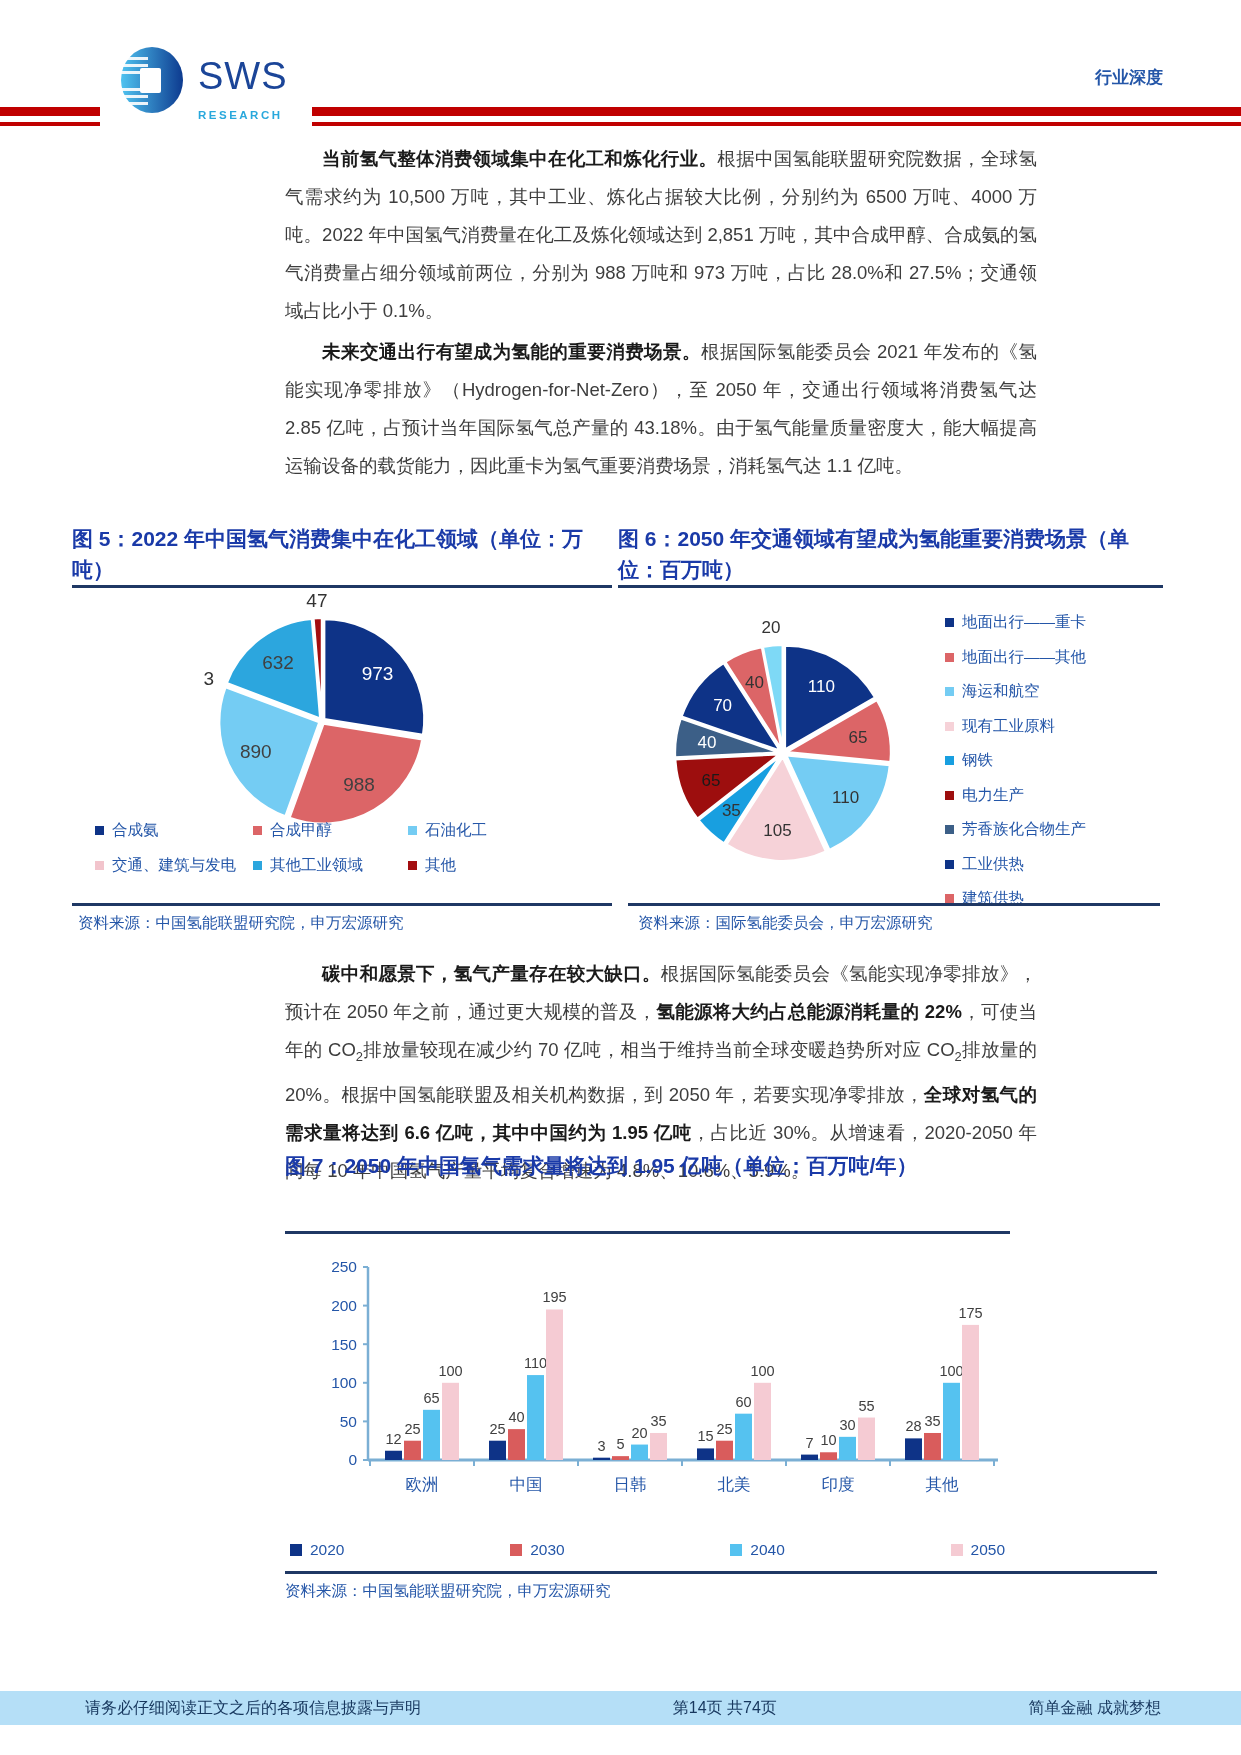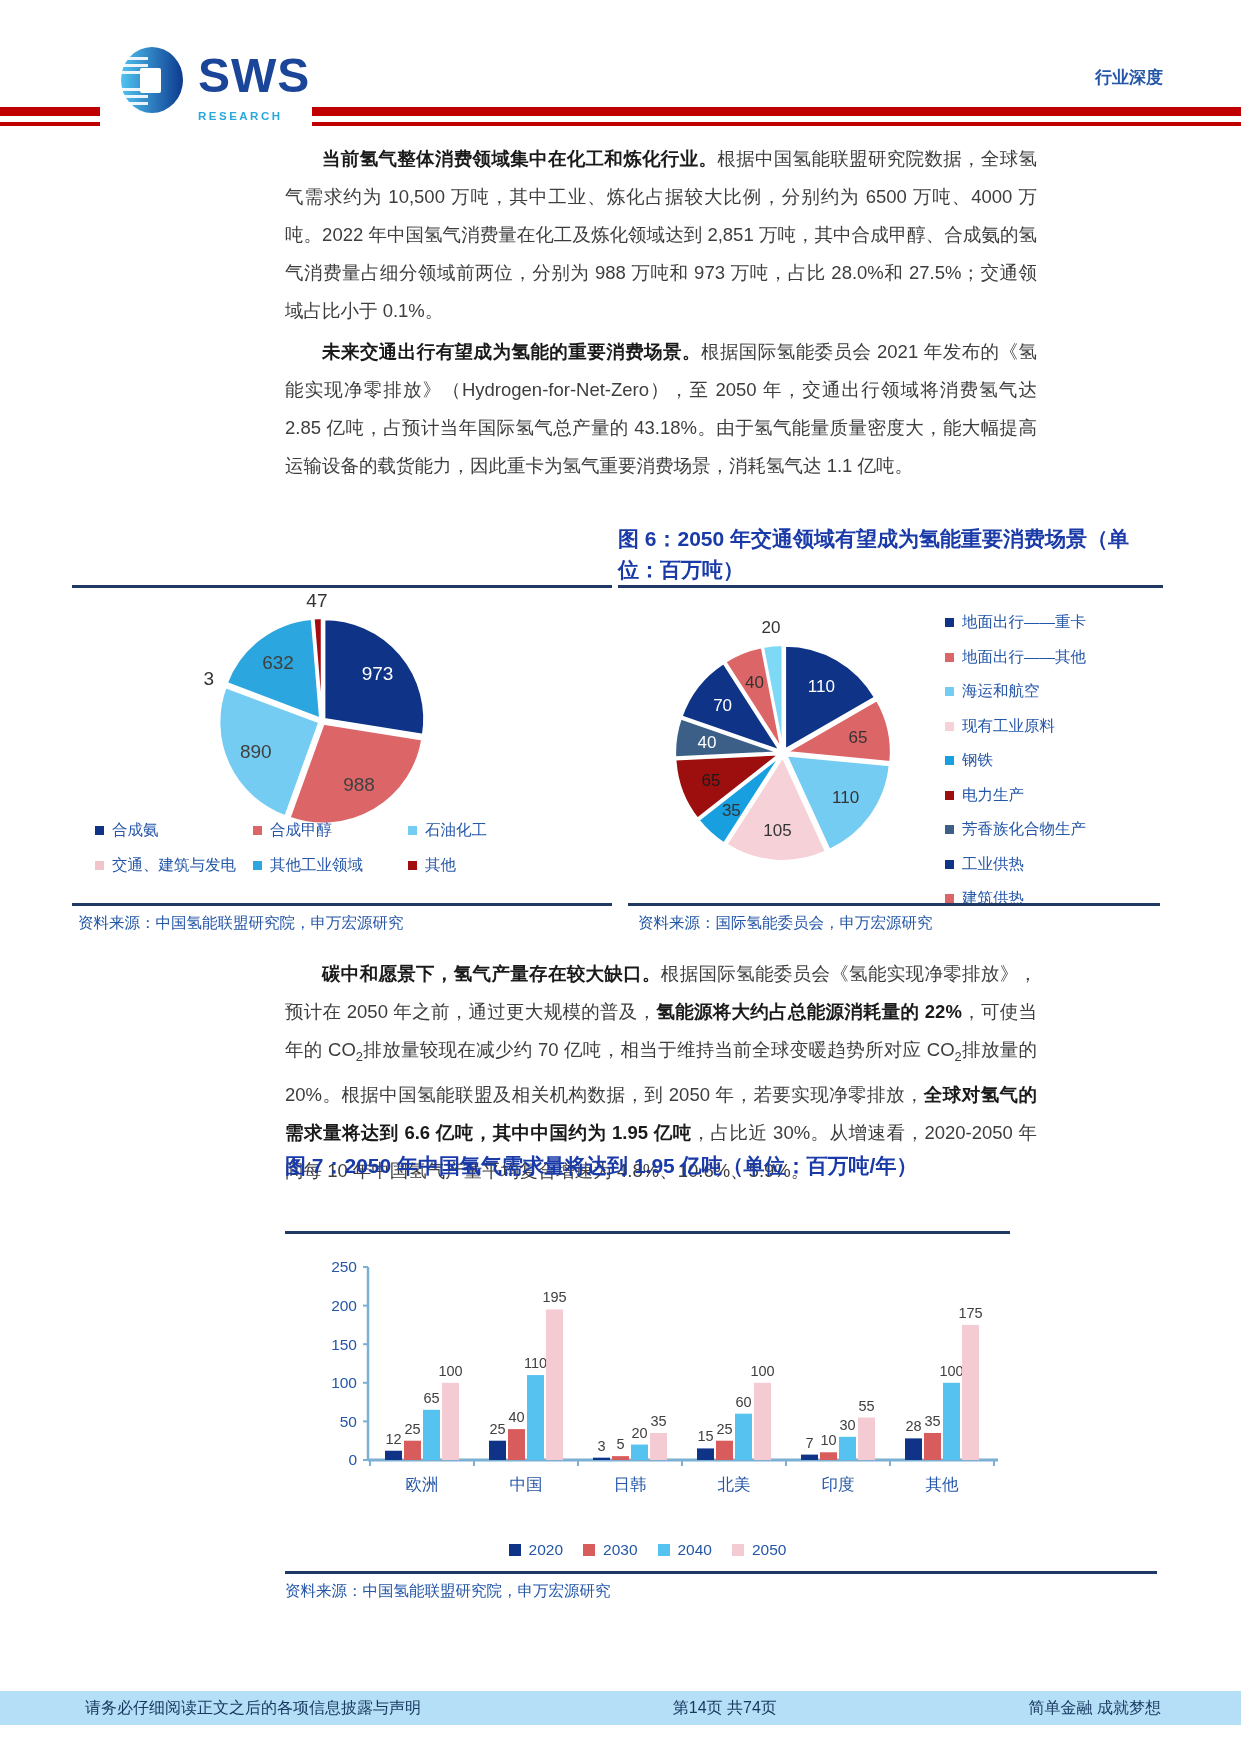--- a/index.html
+++ b/index.html
@@ -5,21 +5,21 @@
   :root{
     --brand-red:#C00000; --title-blue:#1A3AA8; --rule-navy:#1F3864;
     --text-blue:#2456A8; --body-text:#3D3D3D; --footer-bg:#B5DFF7;
     --footer-text:#17375E; --axis-blue:#7BAFD4;
   }
   *{margin:0;padding:0;box-sizing:border-box;}
   body{background:#fff;font-family:"Liberation Sans","DejaVu Sans",sans-serif;}
   .page{position:relative;width:1241px;height:1755px;background:#fff;overflow:hidden;}
   .abs{position:absolute;}
   
-  .brand-text{font-weight:bold;color:#1B4598;font-size:48px;line-height:38px;letter-spacing:1px;}
+  .brand-text{font-weight:normal;color:#1B4598;font-size:38px;line-height:38px;letter-spacing:1px;}
   .brand-sub{display:block;font-weight:bold;color:#29A8DC;font-size:11.5px;letter-spacing:2.5px;margin-top:14px;}
   .page-tag{color:var(--text-blue);font-size:17px;font-weight:bold;}
   .rule{background:var(--brand-red);}
   
   .para{width:752px;font-size:18.5px;line-height:38px;color:var(--body-text);text-align:justify;text-indent:2em;}
   .para .b{font-weight:bold;color:#1a1a1a;}
   .para sub{font-size:70%;}
   
   .fig-title{color:var(--title-blue);font-size:21px;font-weight:bold;line-height:31px;}
   .underline{height:3px;background:var(--rule-navy);}
@@ -29,21 +29,21 @@
   svg text.pie-lab{font-size:19px;}
   svg text.pie-lab2{font-size:17px;}
   svg text.bar-val{font-size:14.5px;fill:#404040;}
   svg text.ytick{font-size:15.5px;fill:var(--text-blue);}
   svg text.cat{font-size:16.5px;fill:var(--text-blue);}
   
   .lg-item{display:flex;align-items:center;color:var(--text-blue);font-size:15.5px;}
   .lg-item .sq{width:9px;height:9px;display:inline-block;margin-right:8px;flex:0 0 auto;}
   .legend-grid{display:grid;grid-template-columns:158px 155px auto;row-gap:14px;}
   .legend-col .lg-item{margin-bottom:13.5px;}
-  .legend-row{display:flex;justify-content:center;gap:20px;font-size:16px;}
+  .legend-row{display:flex;justify-content:space-between;gap:20px;font-size:16px;}
   .legend-row .sq{width:12px;height:12px;}
   
   .footer-bar{display:flex;align-items:center;justify-content:space-between;
     background:var(--footer-bg);color:var(--footer-text);font-size:16px;
     padding:0 80px 0 85px;}
 </style>
 </head>
 <body>
 
 <div class="page">
@@ -74,20 +74,21 @@
   </div>
   <div class="abs page-tag" style="right:78px;top:66px;">行业深度</div>
   <div class="abs rule" style="left:0;top:107px;width:100px;height:9px;"></div>
   <div class="abs rule" style="left:0;top:122px;width:100px;height:3.5px;"></div>
   <div class="abs rule" style="left:312px;top:107px;right:0;height:9px;"></div>
   <div class="abs rule" style="left:312px;top:122px;right:0;height:3.5px;"></div>
 
   <p class="abs para" style="left:285px;top:140px;"><span class="b">当前氢气整体消费领域集中在化工和炼化行业。</span><span>根据中国氢能联盟研究院数据，全球氢气需求约为 10,500 万吨，其中工业、炼化占据较大比例，分别约为 6500 万吨、4000 万吨。2022 年中国氢气消费量在化工及炼化领域达到 2,851 万吨，其中合成甲醇、合成氨的氢气消费量占细分领域前两位，分别为 988 万吨和 973 万吨，占比 28.0%和 27.5%；交通领域占比小于 0.1%。</span></p>
   <p class="abs para" style="left:285px;top:333px;"><span class="b">未来交通出行有望成为氢能的重要消费场景。</span><span>根据国际氢能委员会 2021 年发布的《氢能实现净零排放》（Hydrogen-for-Net-Zero），至 2050 年，交通出行领域将消费氢气达 2.85 亿吨，占预计当年国际氢气总产量的 43.18%。由于氢气能量质量密度大，能大幅提高运输设备的载货能力，因此重卡为氢气重要消费场景，消耗氢气达 1.1 亿吨。</span></p>
 
+  <div class="abs fig-title" style="left:72px;top:523px;width:540px;">图 5：2022 年中国氢气消费集中在化工领域（单位：万吨）</div>
   <div class="abs underline" style="left:72px;top:585px;width:540px;"></div>
   <svg class="abs" style="left:72px;top:575px;" width="540" height="300">
       <path d="M252.28368486965562,144.05454801752754 L252.28368486965562,44.05454801752754 A100,100 0 0 1 351.0125572477416,159.94824988183876 Z" fill="#0E3387" stroke="#fff" stroke-width="2.2"></path>
       <path d="M251.52342587996782,148.58440971756497 L350.25229825805377,164.4781115818762 A100,100 0 0 1 217.61867985236273,242.6613367337234 Z" fill="#DC6567" stroke="#fff" stroke-width="2.2"></path>
       <path d="M247.27748621505313,147.26012645824707 L213.37274018744804,241.3370534744055 A100,100 0 0 1 153.61433354236587,112.22851457108322 Z" fill="#74CCF3" stroke="#fff" stroke-width="2.2"></path>
       <path d="M247.192918968143,144.94155959988825 L153.52976629545574,109.9099477127244 A100,100 0 0 1 153.7180020521163,109.41072921919067 Z" fill="#F2C4CC" stroke="#fff" stroke-width="2.2"></path>
       <path d="M248.1950402420594,143.60372783845094 L154.7201233260327,108.07289745775336 A100,100 0 0 1 239.84615942537917,43.95285634648219 Z" fill="#2CA6DE" stroke="#fff" stroke-width="2.2"></path>
       <path d="M249.87465733822276,143.00261960753417 L241.52577652154253,43.35174811556543 A100,100 0 0 1 249.87465733822265,43.00261960753417 Z" fill="#A30D10" stroke="#fff" stroke-width="2.2"></path>
       <text x="305.56966516162004" y="98.66066842650365" dy=".35em" text-anchor="middle" fill="#FFFFFF" class="pie-lab">973</text>
       <text x="287.0700297458834" y="208.8873031274145" dy=".35em" text-anchor="middle" fill="#404040" class="pie-lab">988</text>

